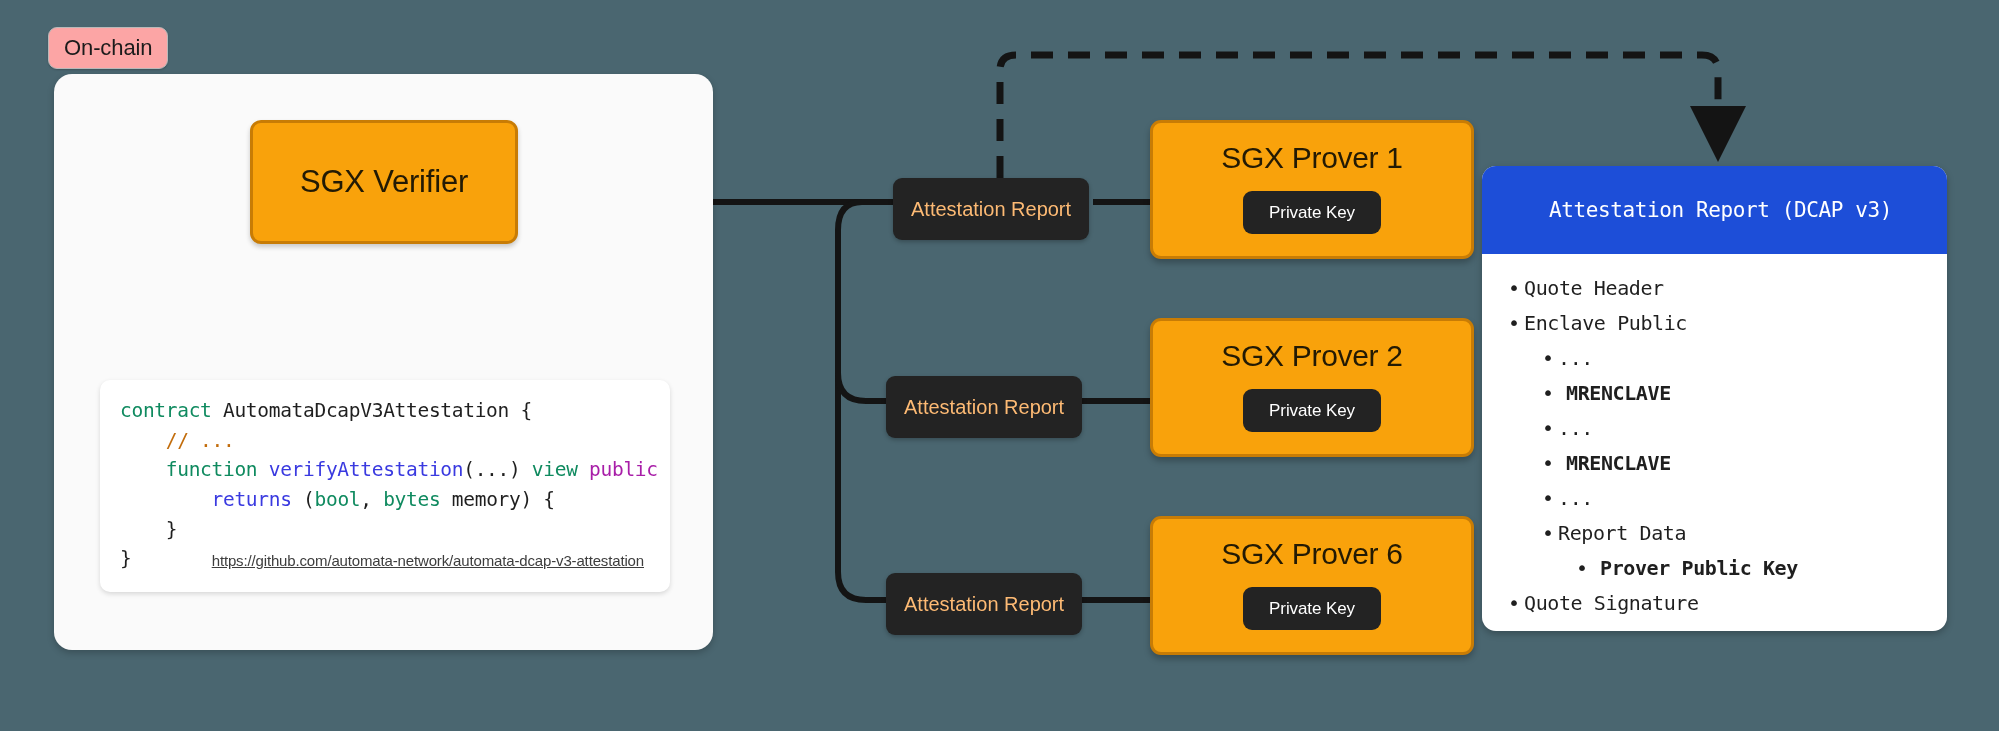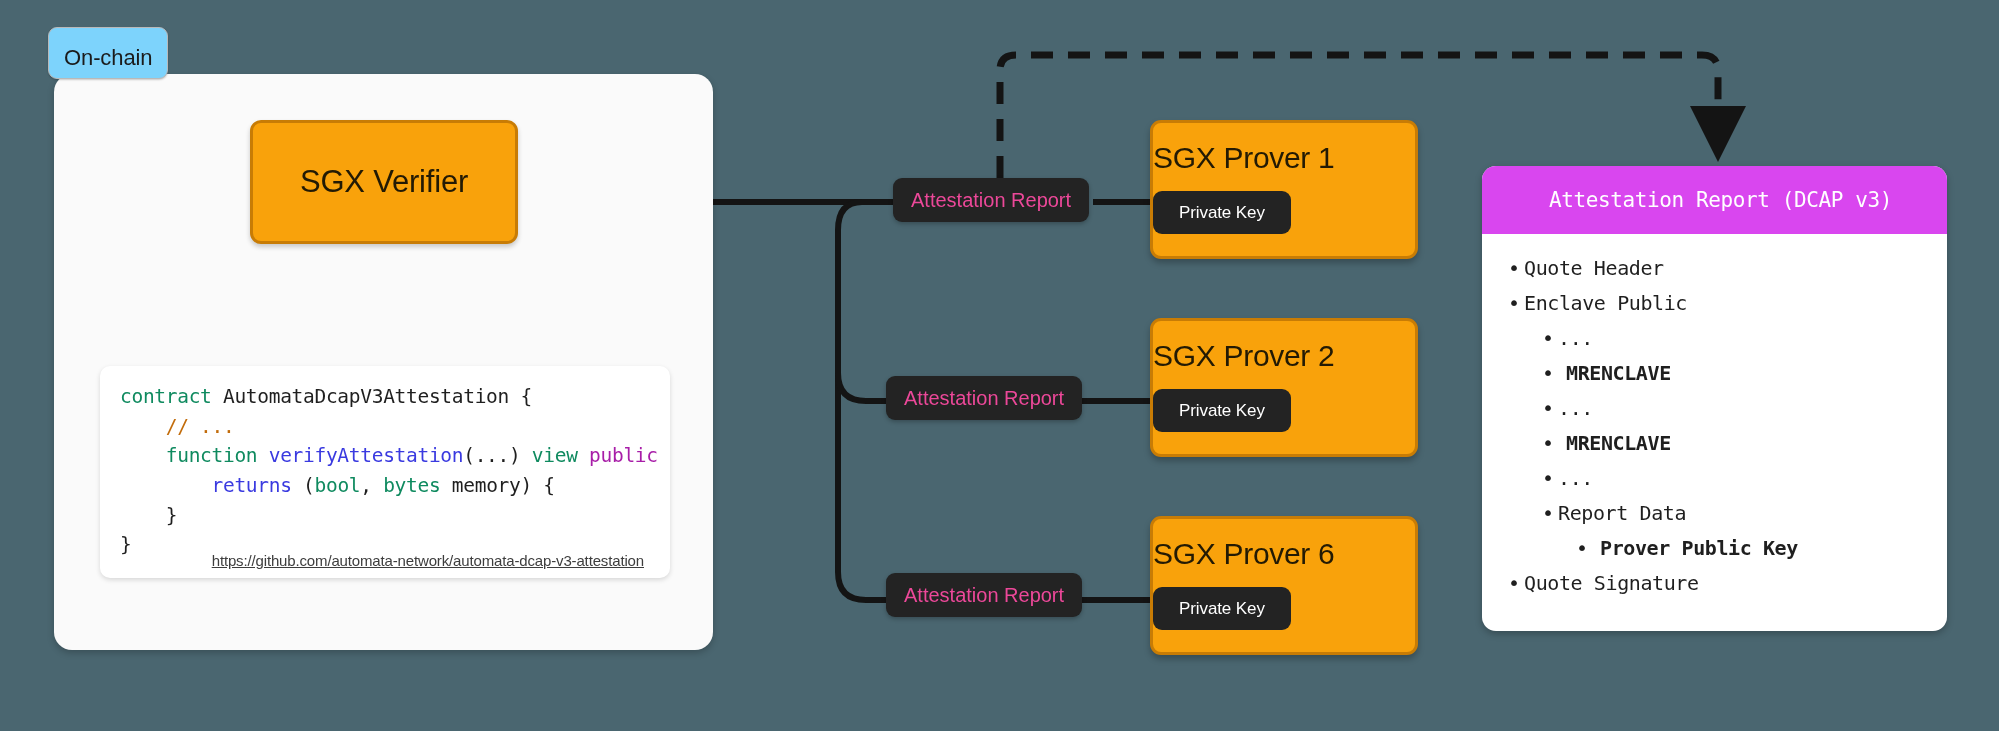--- a/index.html
+++ b/index.html
@@ -24,22 +24,22 @@
     width: 1999px; height: 731px;
     pointer-events: none;
     z-index: 1;
   }
 
   
   .onchain-badge {
     position: absolute;
     left: 48px;
     top: 27px;
-    padding: 19px 15px 9px 15px;
-    background: #7dd3fc;
+    padding: 9px 15px 9px 15px;
+    background: #fca5a5;
     border: 1px solid #b9b9b9;
     border-radius: 9px;
     font-size: 22px;
     line-height: 1;
     color: #1b1b1b;
     letter-spacing: -0.1px;
     z-index: 6;
     box-shadow: 0 1px 2px rgba(0,0,0,0.20);
   }
 
@@ -75,21 +75,21 @@
   .verifier-box .label {
     font-size: 31px;
     color: #231a04;
     letter-spacing: -0.2px;
   }
 
   
   .code-panel {
     position: absolute;
     left: 100px;
-    top: 366px;
+    top: 380px;
     width: 570px;
     background: #ffffff;
     border-radius: 10px;
     padding: 16px 20px 18px 20px;
     z-index: 4;
     box-shadow: 0 2px 5px rgba(0,0,0,0.14);
   }
   .code-panel pre {
     font-family: "DejaVu Sans Mono", "Liberation Mono", monospace;
     font-size: 19.5px;
@@ -119,42 +119,43 @@
     text-decoration: underline;
     letter-spacing: -0.15px;
     z-index: 4;
   }
 
   
   .att-label {
     position: absolute;
     background: #232323;
     border-radius: 9px;
-    color: #ec4899;
+    color: #fdba74;
     font-size: 20px;
-    padding: 12px 18px;
+    padding: 21px 18px;
     line-height: 1;
     white-space: nowrap;
     z-index: 5;
     box-shadow: 0 2px 4px rgba(0,0,0,0.25);
   }
   .att-1 { left: 893px; top: 178px; }
   .att-2 { left: 886px; top: 376px; }
   .att-3 { left: 886px; top: 573px; }
 
   
   .prover-box {
     position: absolute;
-    width: 268px;
+    width: 324px;
     background: #F9A20B;
     border: 3px solid #C87C05;
     border-radius: 11px;
     z-index: 5;
     box-shadow: 0 4px 6px rgba(0,0,0,0.25);
     padding: 18px 0 22px 0;
+    text-align: center;
   }
   .prover-1 { left: 1150px; top: 120px; }
   .prover-2 { left: 1150px; top: 318px; }
   .prover-3 { left: 1150px; top: 516px; }
   .prover-title {
     font-size: 30px;
     color: #231a04;
     letter-spacing: -0.3px;
     display: block;
     margin-bottom: 16px;
@@ -177,23 +178,23 @@
     top: 166px;
     width: 465px;
     height: 465px;
     background: #ffffff;
     border-radius: 14px;
     overflow: hidden;
     z-index: 5;
     box-shadow: 0 3px 7px rgba(0,0,0,0.25);
   }
   .report-header {
-    background: #d946ef;
+    background: #1d4ed8;
     color: #ffffff;
-    height: 68px;
+    height: 88px;
     display: flex;
     align-items: center;
     justify-content: center;
     font-family: "DejaVu Sans Mono", "Liberation Mono", monospace;
     font-size: 21px;
     letter-spacing: -0.4px;
     padding-left: 12px;
   }
   .report-body {
     padding: 22px 0 0 26px;

